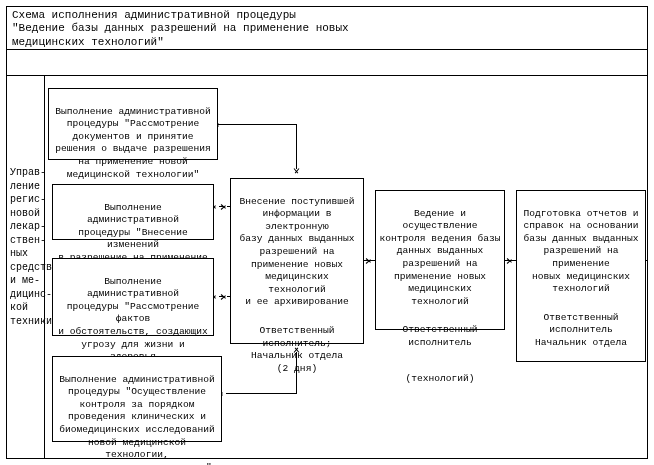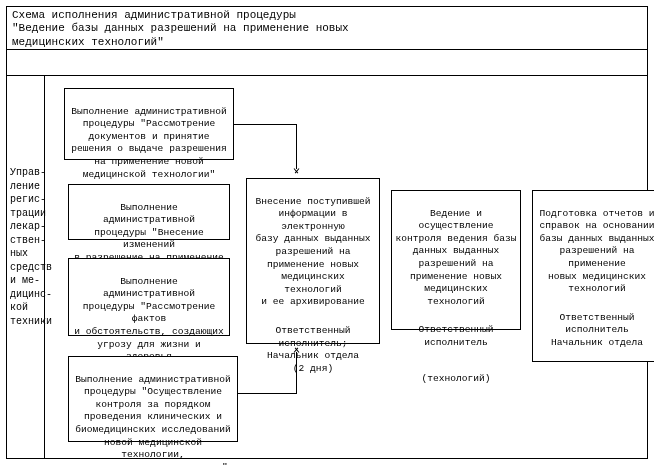--- a/index.html
+++ b/index.html
@@ -44,21 +44,20 @@
     position:absolute;
     border:1px solid #000;
     box-sizing:border-box;
     background:#fff;
     text-align:center;
     font-size:9.6px;
     line-height:12.6px;
     white-space:pre-line;
     padding:4px 3px 3px 3px;
     z-index:4;
-    margin-left:16px;
   }
   #box-review{left:48px;top:88px;width:170px;height:72px;}
   #box-changes{left:52px;top:184px;width:162px;height:56px;}
   #box-facts{left:52px;top:258px;width:162px;height:78px;}
   #box-control{left:52px;top:356px;width:170px;height:86px;}
   #box-entry{left:230px;top:178px;width:134px;height:166px;}
   #box-maintain{left:375px;top:190px;width:130px;height:140px;text-align:center;}
   #box-reports{left:516px;top:190px;width:130px;height:172px;}
 
   .pbox .resp{display:block;margin-top:11px;}
@@ -103,21 +102,21 @@
   <div class="frame" id="body-row"></div>
   <div class="frame" id="org-col"></div>
 
   <div id="title-text">Схема исполнения административной процедуры
 "Ведение базы данных разрешений на применение новых
 медицинских технологий"</div>
 
   <div id="org-label">Управ-
 ление
 регис-
-трации
+новой
 лекар-
 ствен-
 ных
 средств
 и ме-
 дицинс-
 кой
 техники</div>
 
   <div class="pbox" id="box-review">

